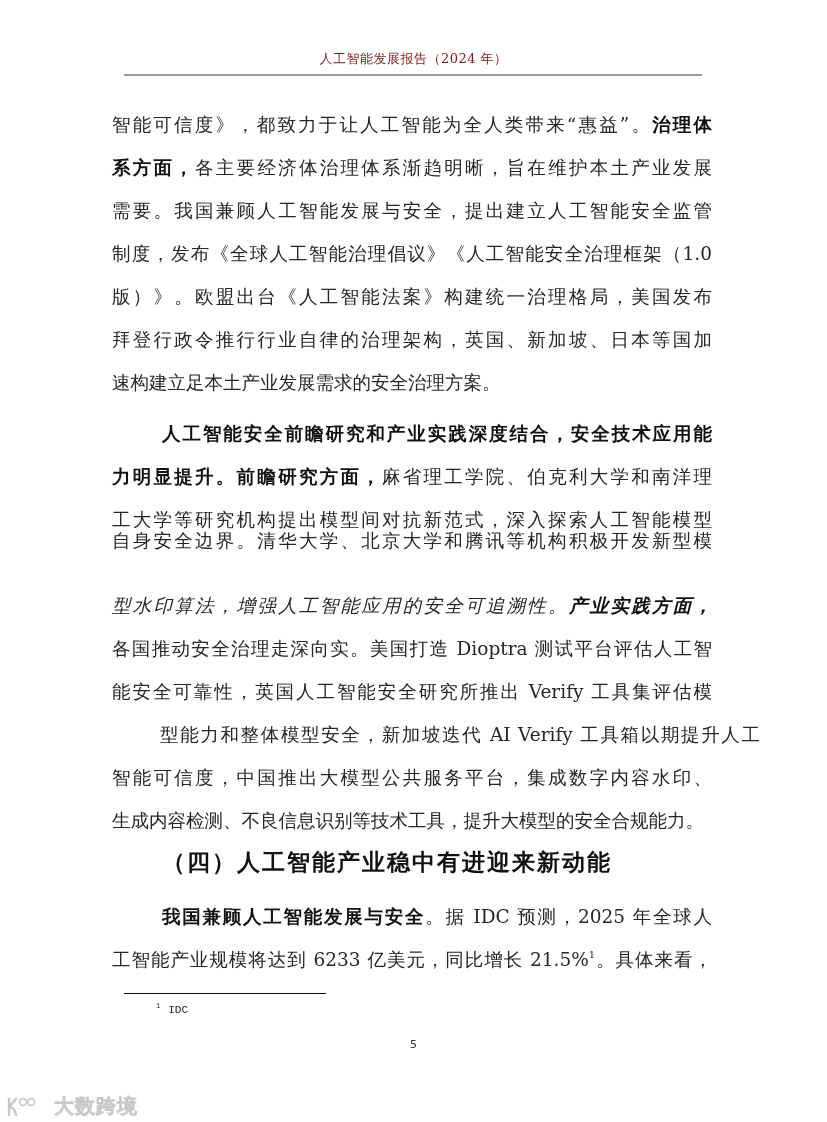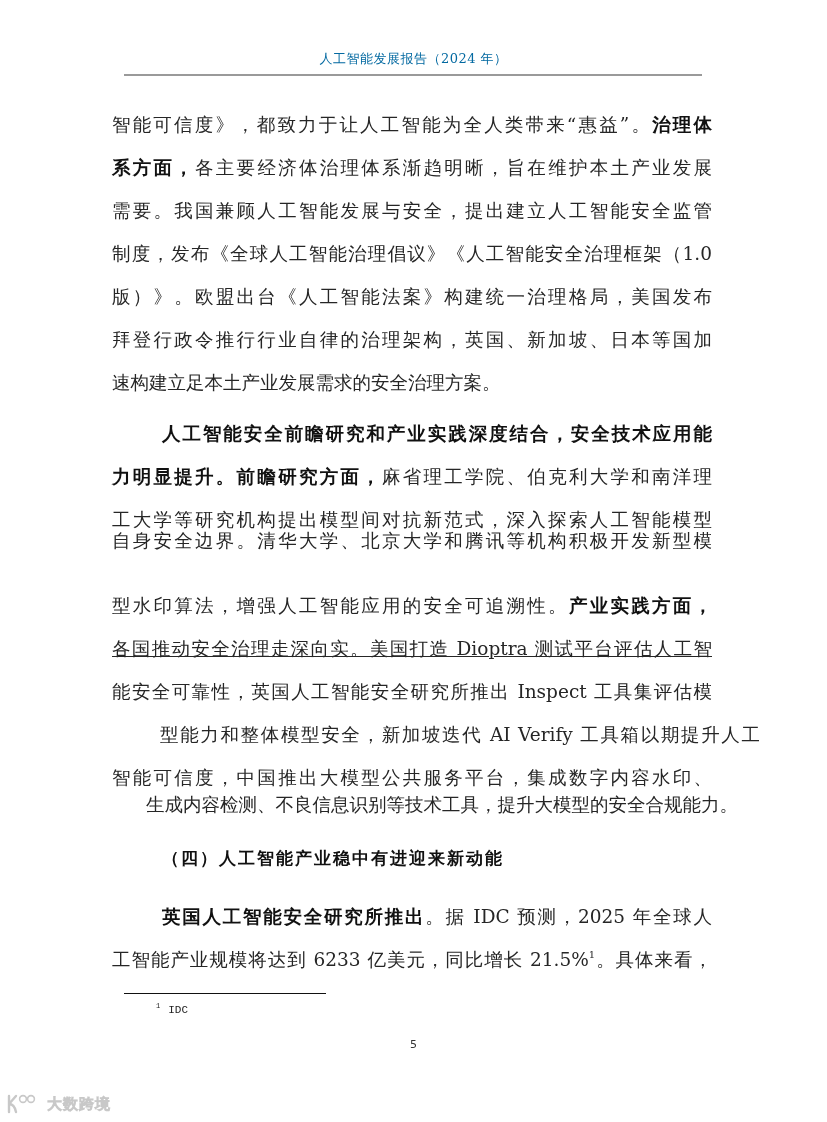--- a/index.html
+++ b/index.html
@@ -15,21 +15,21 @@
       font-family: "DejaVu Serif", "Liberation Serif", serif;
       color: #1a1a1a;
     }
     .page-header {
       position: absolute;
       left: 0;
       top: 50px;
       width: 827px;
       text-align: center;
       font-size: 13px;
-      color: #0369a1;
+      color: #7f1d1d;
       letter-spacing: 0.5px;
       font-family: "DejaVu Serif", "Liberation Serif", serif;
     }
     .header-rule {
       position: absolute;
       left: 124px;
       top: 74px;
       width: 578px;
       height: 2px;
       background: #9a9a9a;
@@ -63,21 +63,21 @@
     .seg.bold {
       font-weight: bold;
       font-family: "DejaVu Sans", "Liberation Sans", sans-serif;
       color: #111;
       margin-top: 8px;
     }
     .section-heading {
       position: absolute;
       left: 162px;
       top: 847px;
-      font-size: 17px;
+      font-size: 23px;
       font-weight: bold;
       font-family: "DejaVu Sans", "Liberation Sans", sans-serif;
       letter-spacing: 2px;
       color: #111;
       white-space: nowrap;
     }
     sup.fn {
       font-size: 10px;
       vertical-align: 8px;
       line-height: 0;
@@ -113,24 +113,24 @@
       font-size: 11px;
       color: #333;
       font-family: "DejaVu Sans", "Liberation Sans", sans-serif;
     }
     .watermark {
       position: absolute;
       left: 6px;
       top: 1093px;
       display: flex;
       align-items: center;
-      gap: 9px;
+      gap: 16px;
       color: #d8d8d8;
       font-family: "DejaVu Sans", "Liberation Sans", sans-serif;
-      font-size: 15px;
+      font-size: 20px;
       font-weight: bold;
       letter-spacing: 1px;
       -webkit-text-stroke: 0.6px #c8c8c8;
       color: #f2f2f2;
     }
     .watermark-logo {
       width: 32px;
       height: 22px;
     }
   </style>
@@ -145,27 +145,27 @@
     <div class="line" style="top: 43px;"><span class="seg bold">系方面，</span><span class="seg">各主要经济体治理体系渐趋明晰，旨在维护本土产业发展</span></div>
     <div class="line" style="top: 86px;"><span class="seg">需要。我国兼顾人工智能发展与安全，提出建立人工智能安全监管</span></div>
     <div class="line" style="top: 129px;"><span class="seg">制度，发布《全球人工智能治理倡议》《人工智能安全治理框架（1.0</span></div>
     <div class="line" style="top: 172px;"><span class="seg">版）》。欧盟出台《人工智能法案》构建统一治理格局，美国发布</span></div>
     <div class="line" style="top: 215px;"><span class="seg">拜登行政令推行行业自律的治理架构，英国、新加坡、日本等国加</span></div>
     <div class="line last" style="top: 258px;"><span class="seg">速构建立足本土产业发展需求的安全治理方案。</span></div>
     <div class="line indent" style="top: 309px;"><span class="seg bold">人工智能安全前瞻研究和产业实践深度结合，安全技术应用能</span></div>
     <div class="line" style="top: 352px;"><span class="seg bold">力明显提升。前瞻研究方面，</span><span class="seg">麻省理工学院、伯克利大学和南洋理</span></div>
     <div class="line" style="top: 395px;"><span class="seg">工大学等研究机构提出模型间对抗新范式，深入探索人工智能模型</span></div>
     <div class="line" style="top: 416px;"><span class="seg">自身安全边界。清华大学、北京大学和腾讯等机构积极开发新型模</span></div>
-    <div class="line" style="top: 481px;"><span class="seg">型水印算法，增强人工智能应用的安全可追溯性。</span><span class="seg bold">产业实践方面，</span></div>
-    <div class="line" style="top: 524px; text-decoration: underline;"><span class="seg">各国推动安全治理走深向实。美国打造 Dioptra 测试平台评估人工智</span></div>
-    <div class="line" style="top: 567px;"><span class="seg">能安全可靠性，英国人工智能安全研究所推出 Inspect 工具集评估模</span></div>
+    <div class="line" style="top: 481px; font-style: italic;"><span class="seg">型水印算法，增强人工智能应用的安全可追溯性。</span><span class="seg bold">产业实践方面，</span></div>
+    <div class="line" style="top: 524px;"><span class="seg">各国推动安全治理走深向实。美国打造 Dioptra 测试平台评估人工智</span></div>
+    <div class="line" style="top: 567px;"><span class="seg">能安全可靠性，英国人工智能安全研究所推出 Verify 工具集评估模</span></div>
     <div class="line" style="top: 610px; margin-left: 48px;"><span class="seg">型能力和整体模型安全，新加坡迭代 AI Verify 工具箱以期提升人工</span></div>
     <div class="line" style="top: 653px;"><span class="seg">智能可信度，中国推出大模型公共服务平台，集成数字内容水印、</span></div>
-    <div class="line last" style="top: 680px; margin-left: 34px;"><span class="seg">生成内容检测、不良信息识别等技术工具，提升大模型的安全合规能力。</span></div>
-    <div class="line indent" style="top: 792px;"><span class="seg bold">英国人工智能安全研究所推出</span><span class="seg">。据 IDC 预测，2025 年全球人</span></div>
+    <div class="line last" style="top: 696px;"><span class="seg">生成内容检测、不良信息识别等技术工具，提升大模型的安全合规能力。</span></div>
+    <div class="line indent" style="top: 792px;"><span class="seg bold">我国兼顾人工智能发展与安全</span><span class="seg">。据 IDC 预测，2025 年全球人</span></div>
     <div class="line" style="top: 835px;"><span class="seg">工智能产业规模将达到 6233 亿美元，同比增长 21.5%</span><sup class="fn">1</sup><span class="seg">。具体来看，</span></div>
   </div>
 
 <div class="section-heading">（四）人工智能产业稳中有进迎来新动能</div>
 
 <div class="footnote-rule"></div>
 <div class="footnote">
   <sup>1</sup><span>IDC</span>
 </div>
 

